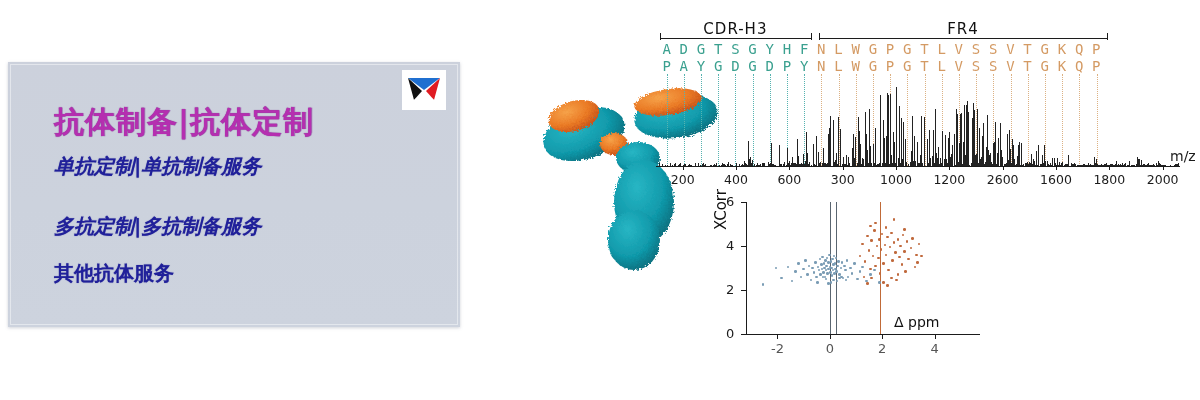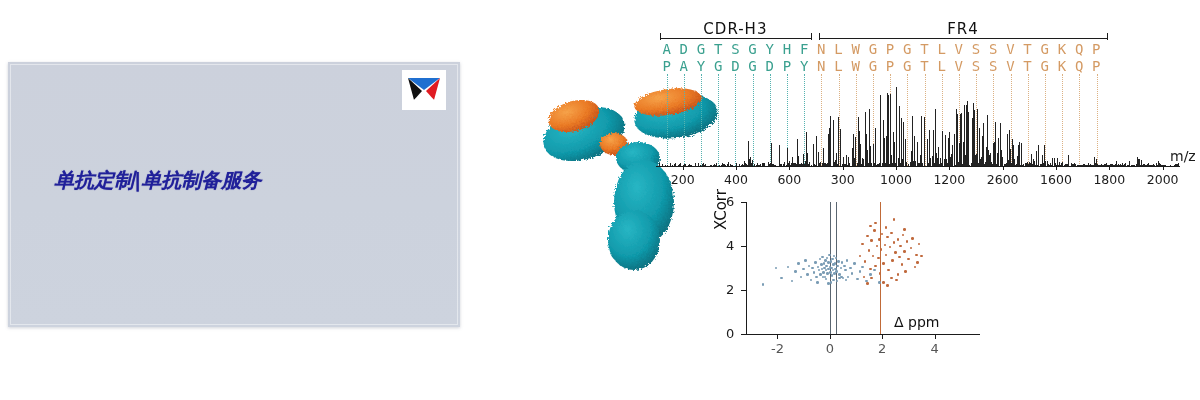--- a/index.html
+++ b/index.html
@@ -28,21 +28,21 @@
     text-shadow:0 0 1px #7d2f8e, 1px 0 0 rgba(120,40,150,.35);
     font-family:"DejaVu Sans","Liberation Sans",sans-serif;
   }
   .nav-link{
     position:absolute;left:46px;white-space:nowrap;
     font-size:20px;font-weight:700;font-style:italic;color:#20209a;
     font-family:"DejaVu Sans","Liberation Sans",sans-serif;
     text-shadow:0 0 1px rgba(25,25,140,.6);
     cursor:pointer;
   }
-  #nav-0{top:105px;}
+  #nav-0{top:91px;}
   #nav-1{top:151px;}
   #nav-2{top:198px;font-style:normal;}
 
   
   #figure{position:absolute;left:520px;top:0;width:680px;height:305px;}
 
   
   #region-ruler{position:absolute;left:140px;top:22px;width:515px;height:22px;}
   .ruler-seg{position:absolute;top:16px;height:1px;background:#1c1c1c;}
   .ruler-tick{position:absolute;top:11px;width:1px;height:7px;background:#1c1c1c;}
@@ -106,22 +106,25 @@
 
   <div id="logo-badge">
     <svg width="36" height="32" viewBox="0 0 36 32" aria-hidden="true">
       <polygon points="2,4 34,4 18,16" fill="#1f6fd0"></polygon>
       <polygon points="34,4 28,26 20,17" fill="#e01b22"></polygon>
       <polygon points="2,4 8,26 16,17" fill="#111111"></polygon>
       <polygon points="8,26 28,26 18,18" fill="#ffffff"></polygon>
     </svg>
   </div>
 
+  <div id="panel-title">抗体制备|抗体定制</div>
 
   <div class="nav-link" id="nav-0">单抗定制|单抗制备服务</div>
+  <div class="nav-link" id="nav-1">多抗定制|多抗制备服务</div>
+  <div class="nav-link" id="nav-2">其他抗体服务</div>
 </div>
 
 <div id="figure">
 
   <div id="antibody">
     <svg width="190" height="230" viewBox="0 0 190 230" aria-hidden="true">
       <defs>
         <radialGradient id="tealG" cx="38%" cy="32%" r="72%">
           <stop offset="0%" stop-color="#28b6c4"></stop>
             <stop offset="62%" stop-color="#119aab"></stop>

